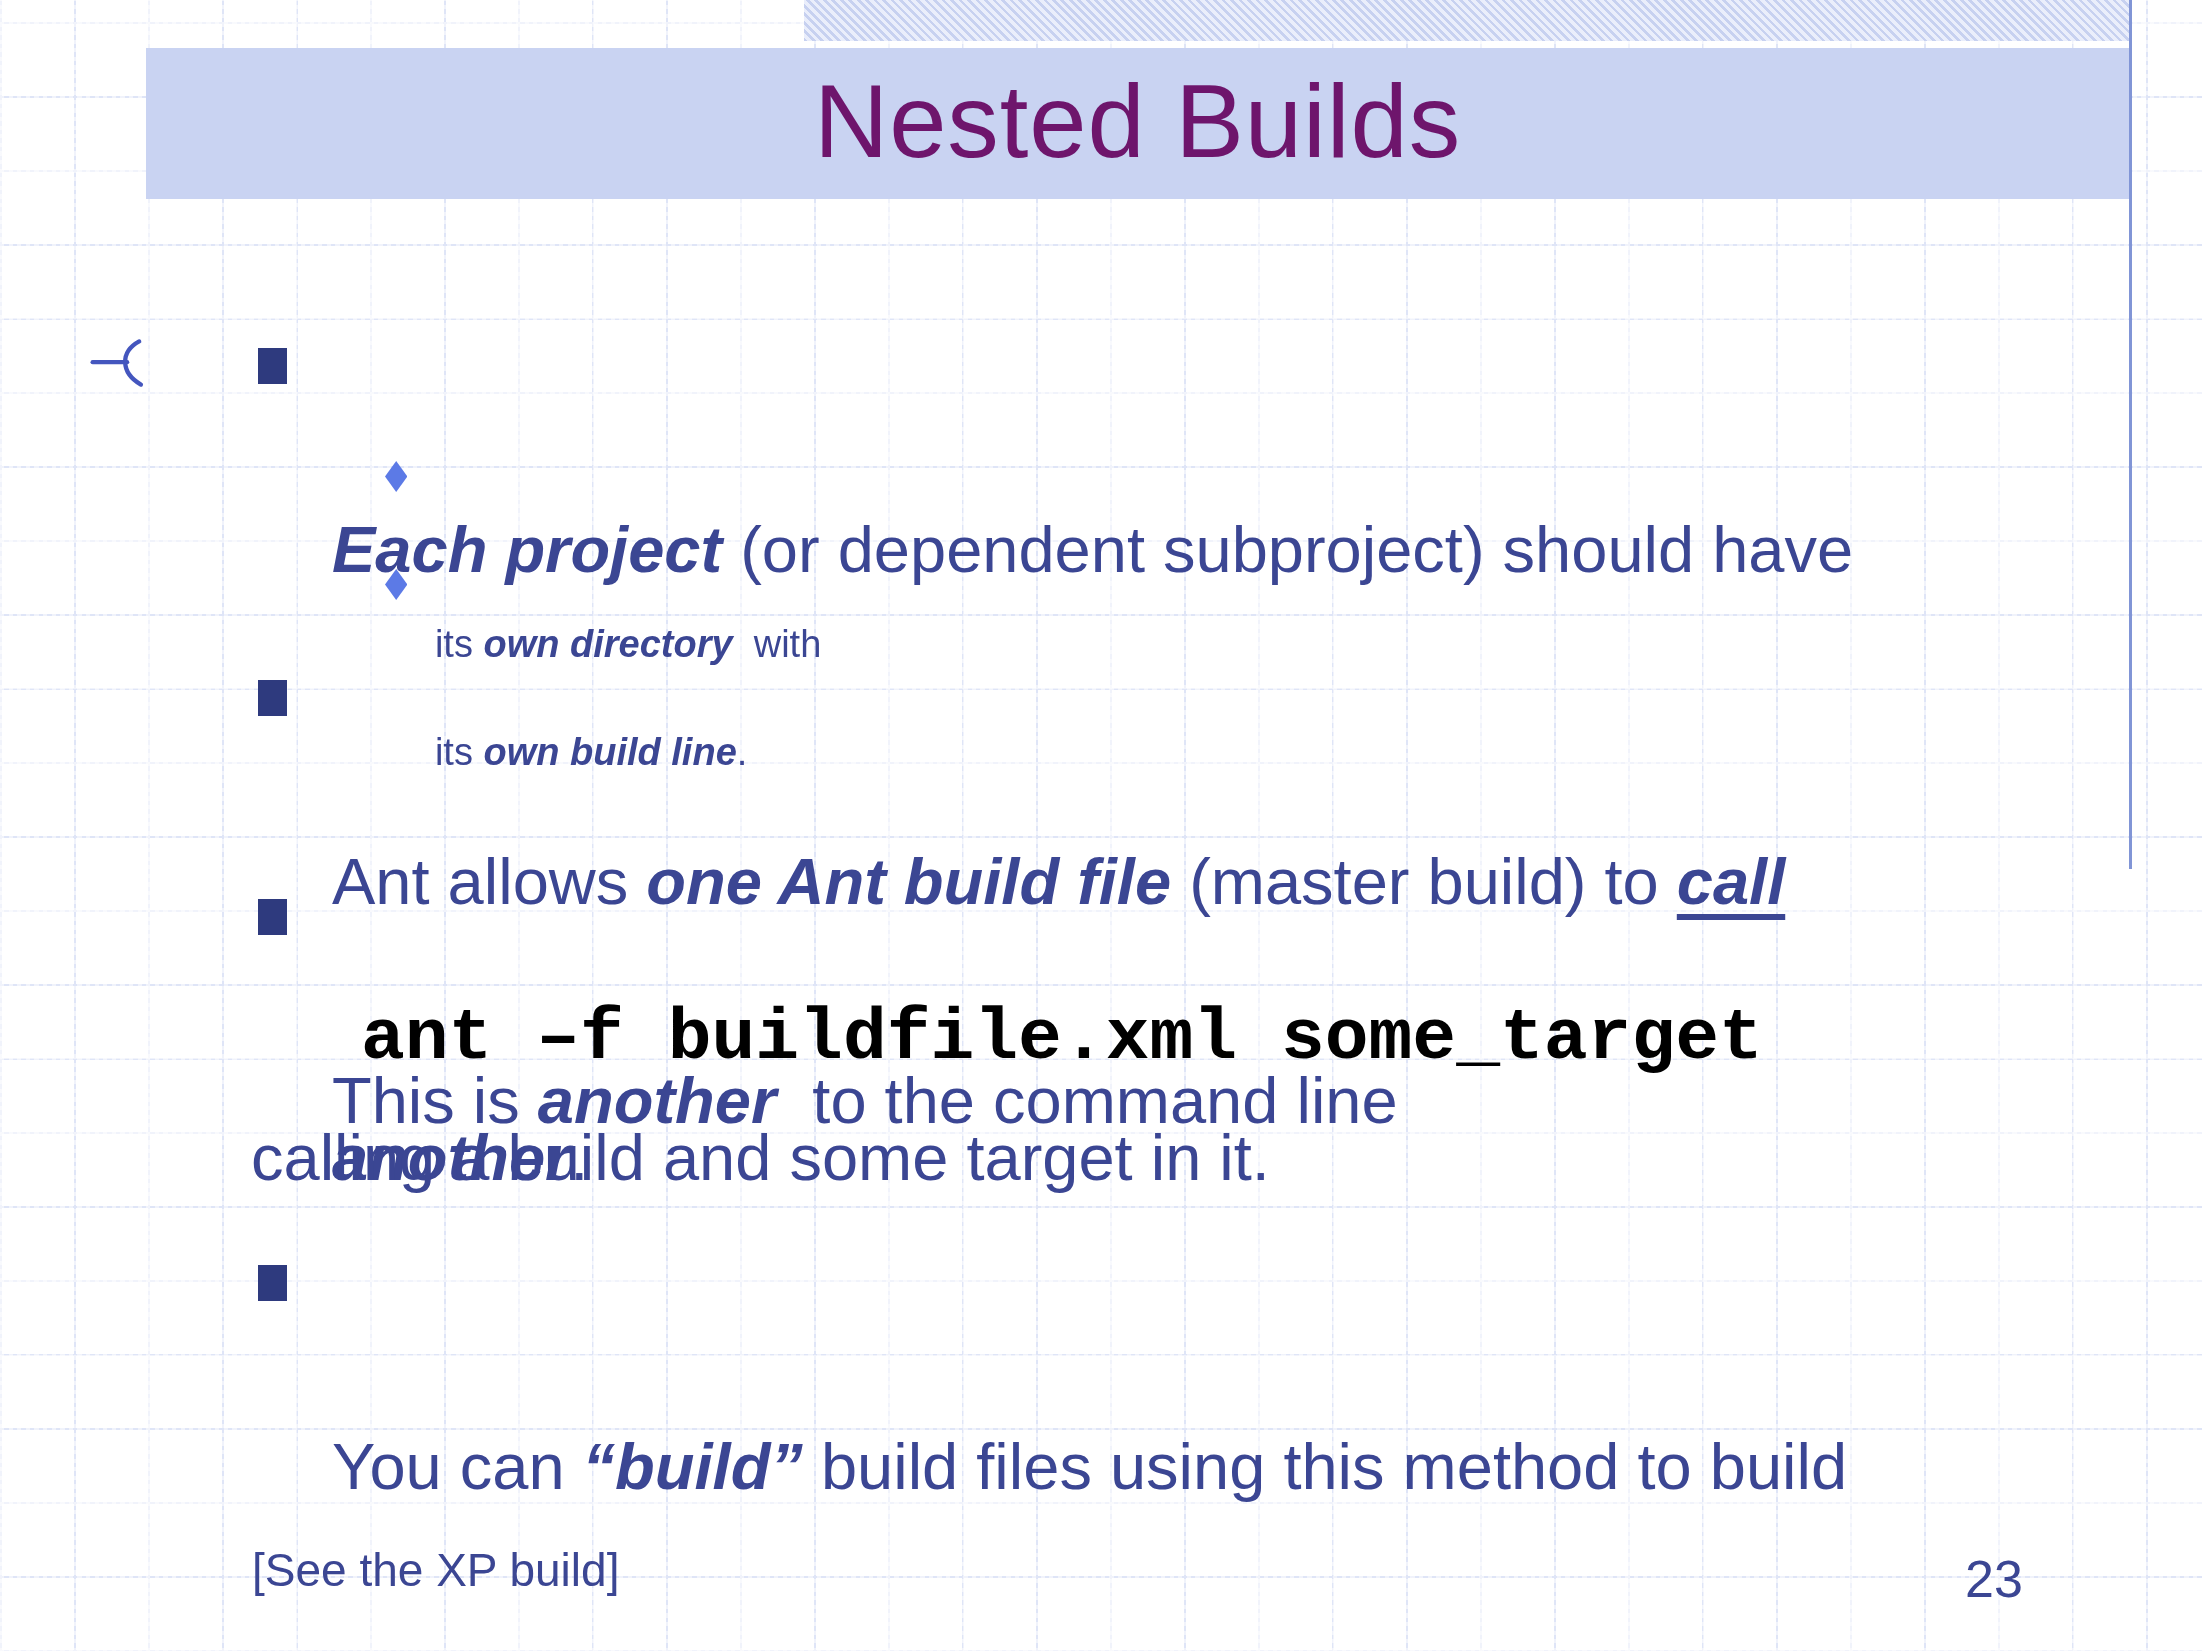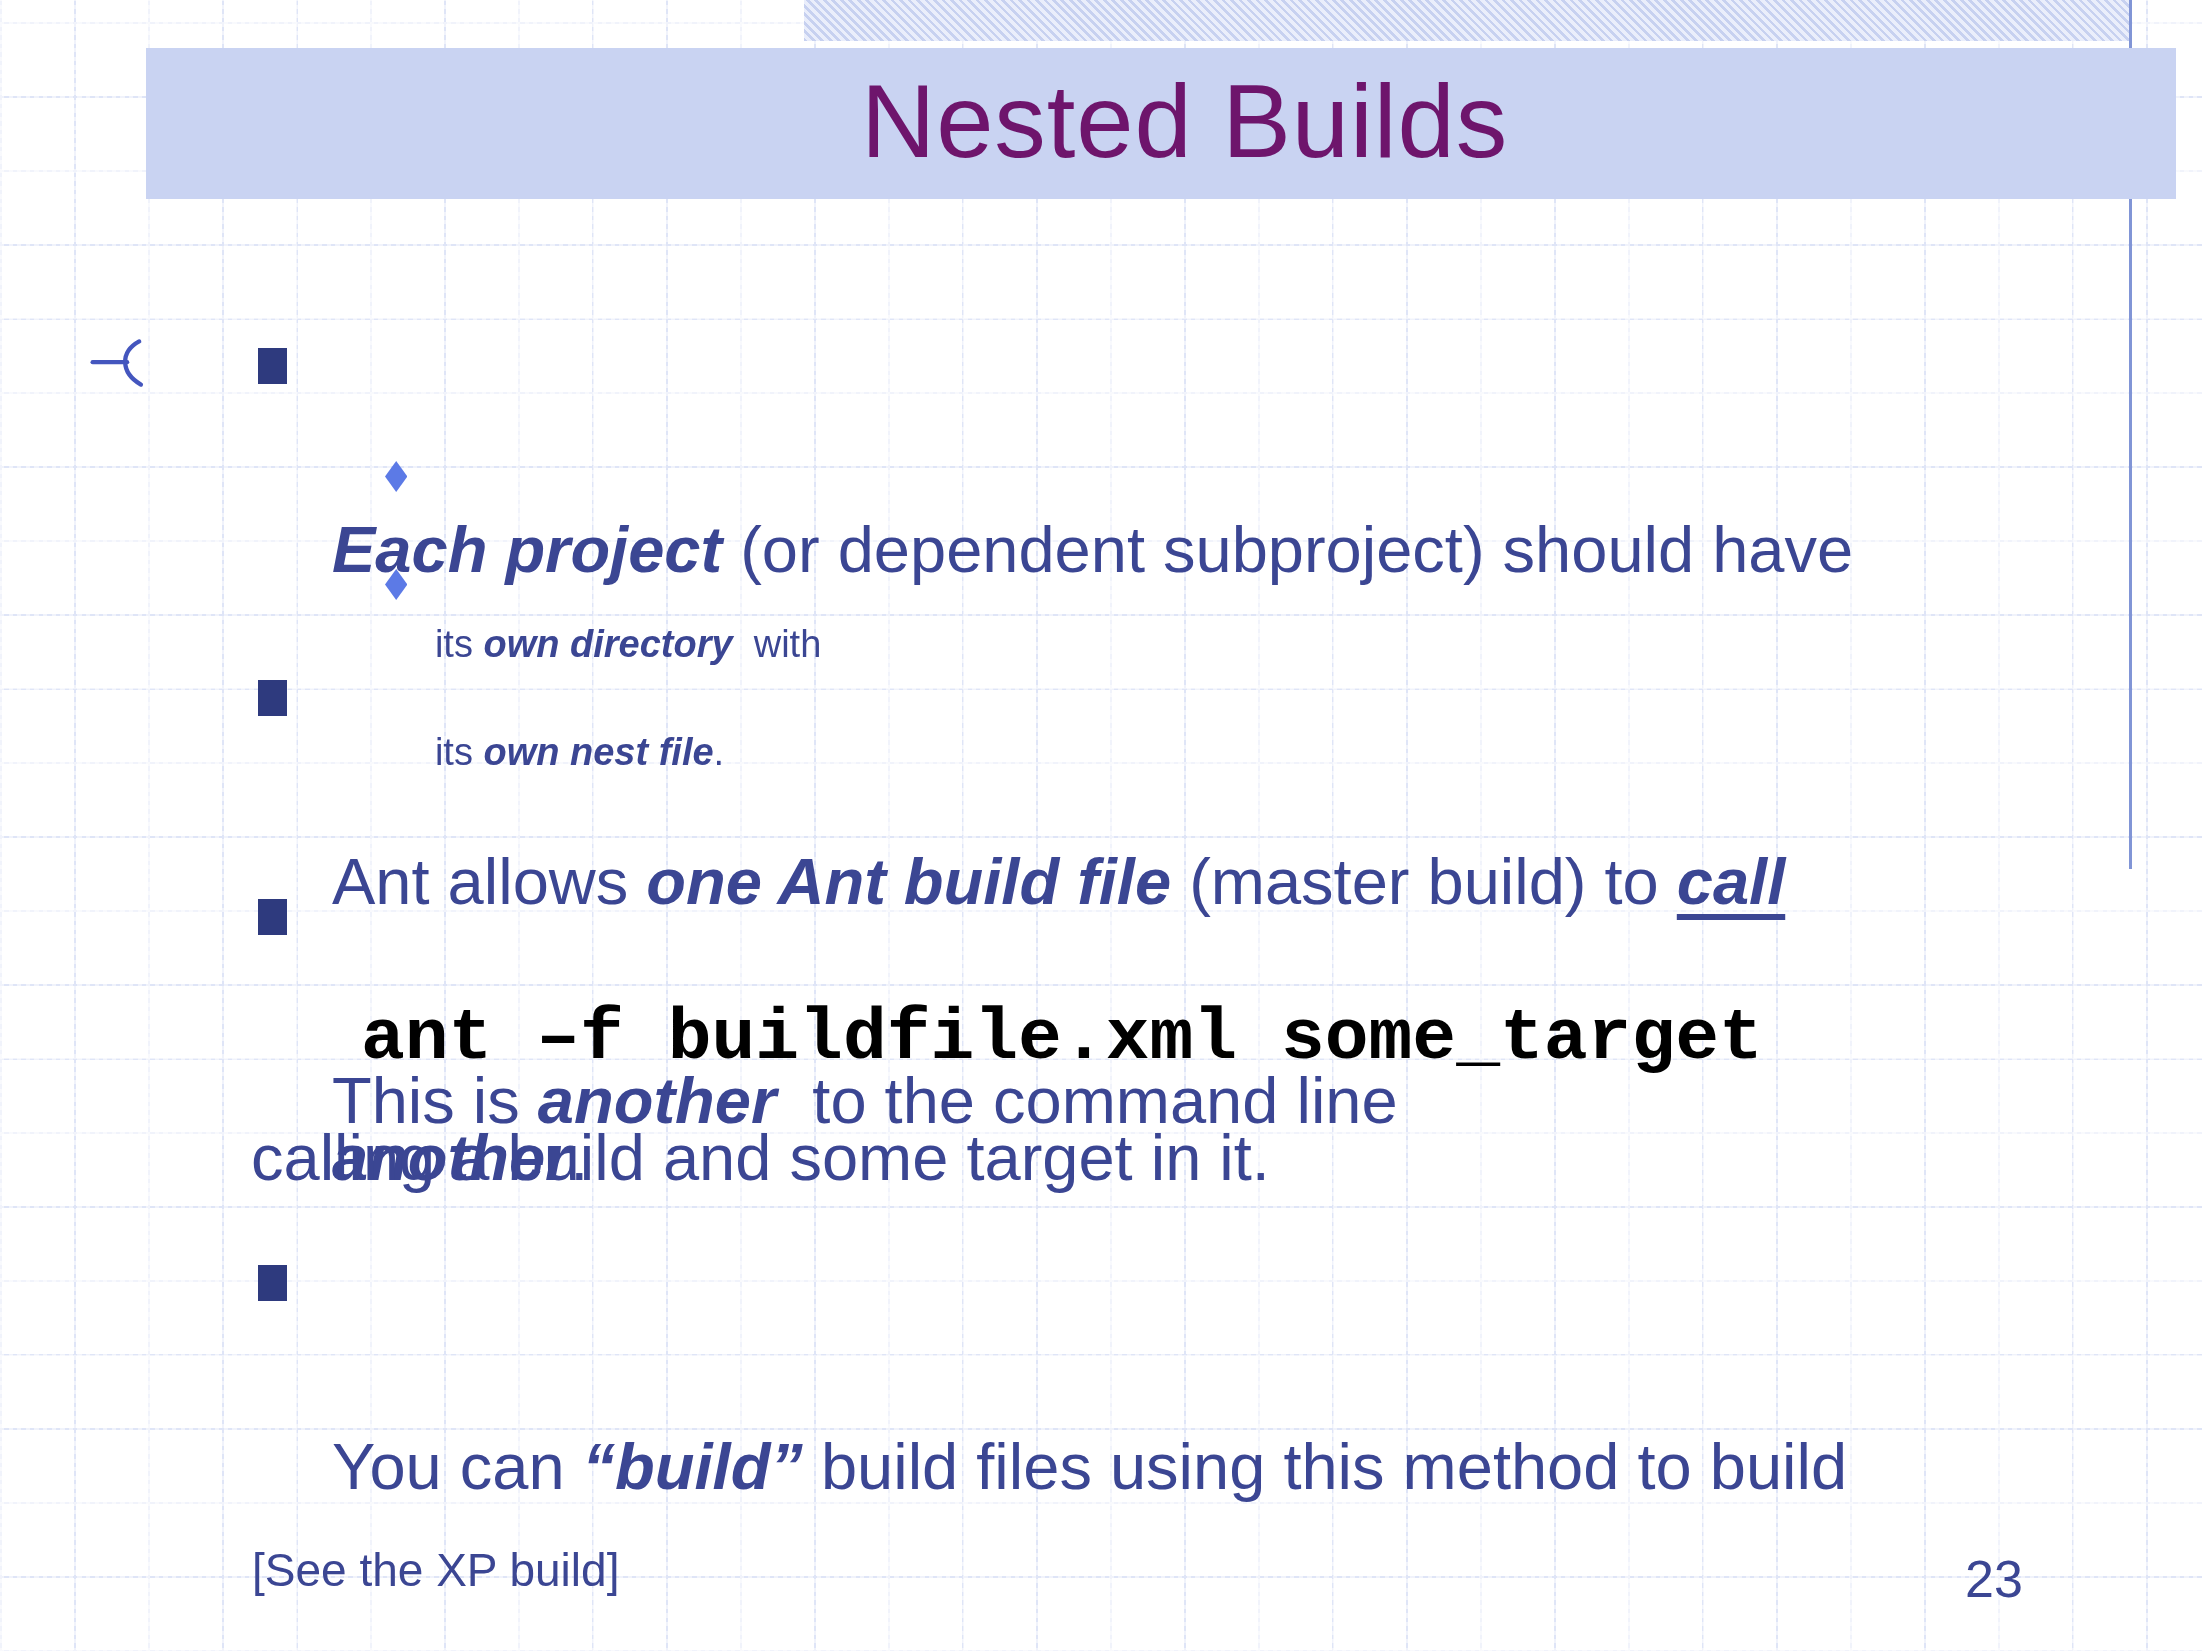--- a/index.html
+++ b/index.html
@@ -19,21 +19,20 @@
     position:absolute;left:804px;top:0;width:1328px;height:41px;
     background:repeating-linear-gradient(45deg,#c7d1f0 0 2.6px,#eaeefb 2.6px 6px);
   }
   .right-border{
     position:absolute;left:2129px;top:0;width:3.4px;height:869px;
     background:#8195d6;
   }
   .banner{
     position:absolute;left:146px;top:48px;width:1983px;height:151px;
     background:#c9d3f2;
-    padding-left:47px;
   }
   .banner h1{
     margin:0;width:100%;text-align:center;
     font-size:103px;line-height:148px;font-weight:400;
     color:#6e156c;letter-spacing:0.9px;
   }
   .callout{position:absolute;left:89px;top:338px;}
 
   .para{
     position:absolute;display:flex;align-items:flex-start;
@@ -101,21 +100,21 @@
   <div class="para sub" style="top:437px">
     <span class="dia"></span>
     <div class="txt">
       <div class="line"><span class="r">its </span><span class="bi">own directory</span><span class="r">  with</span></div>
     </div>
   </div>
 
   <div class="para sub" style="top:545px">
     <span class="dia"></span>
     <div class="txt">
-      <div class="line"><span class="r">its </span><span class="bi">own nest file</span><span class="r">.</span></div>
+      <div class="line"><span class="r">its </span><span class="bi">own build line</span><span class="r">.</span></div>
     </div>
   </div>
 
   <div class="para b1" style="top:652px">
     <span class="sq"></span>
     <div class="txt">
       <div class="line"><span class="r">Ant allows </span><span class="bi">one Ant build file</span><span class="r"> (master build) to </span><span class="biu">call</span></div>
       <div class="line"><span class="bi">another</span><span class="r">.</span></div>
     </div>
   </div>

